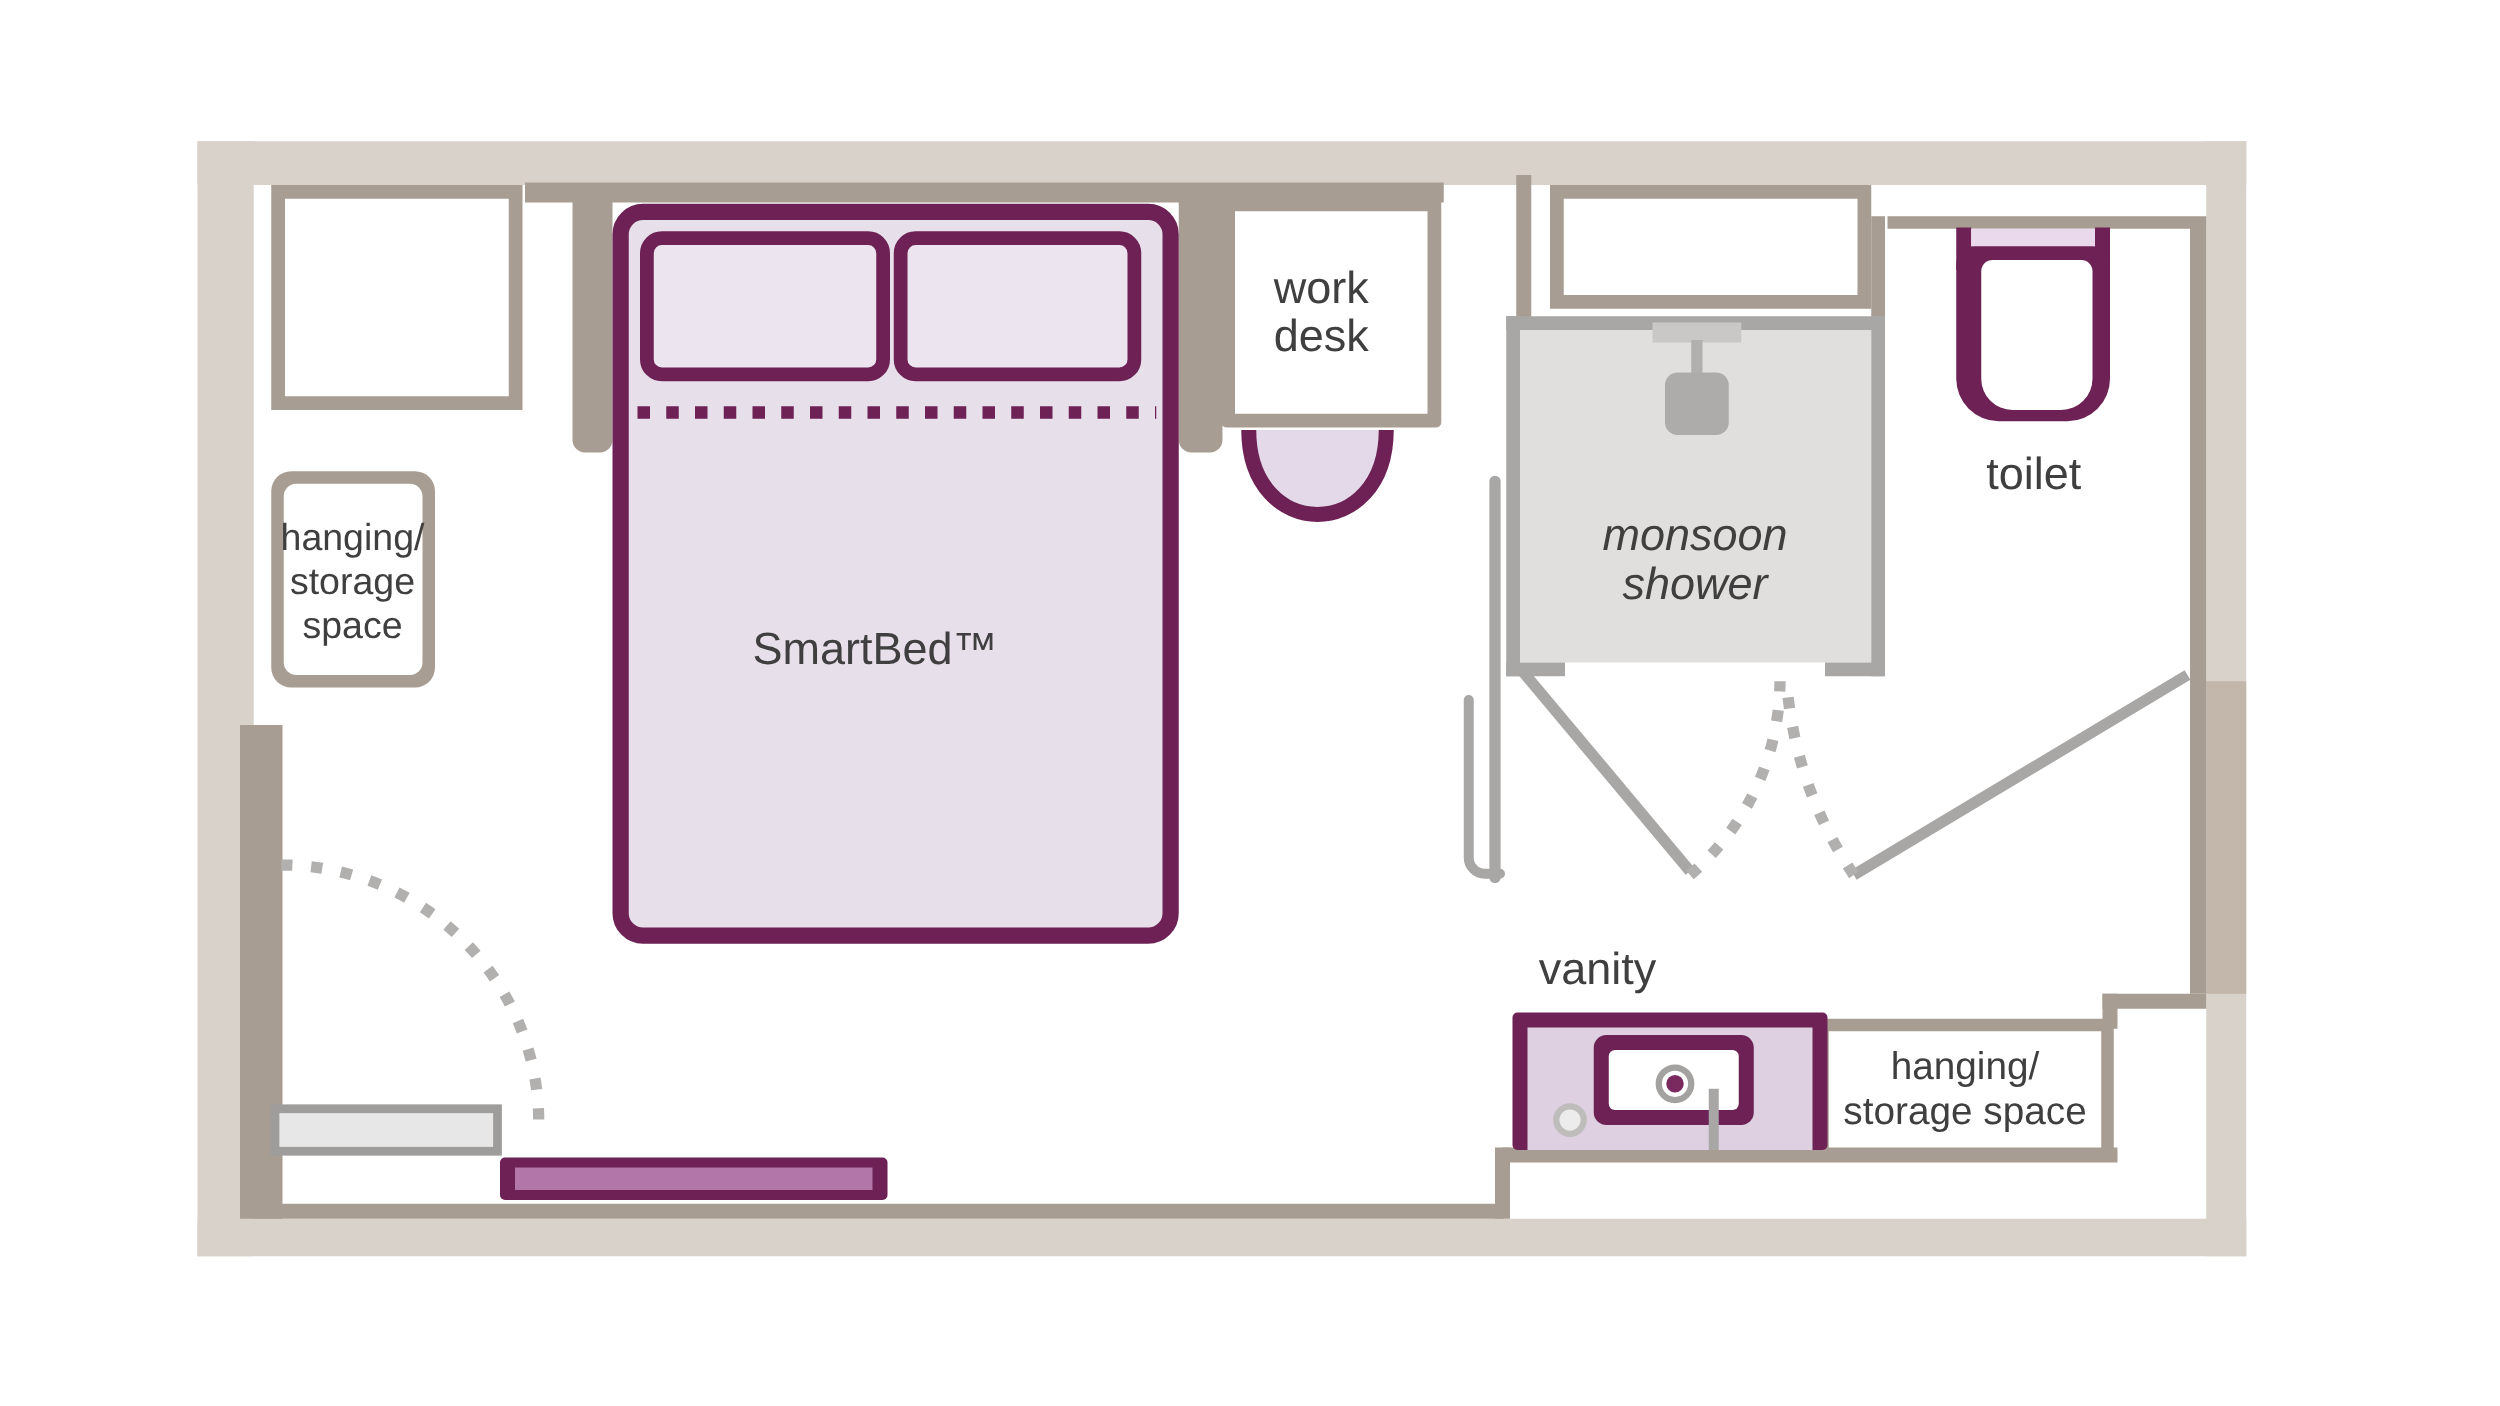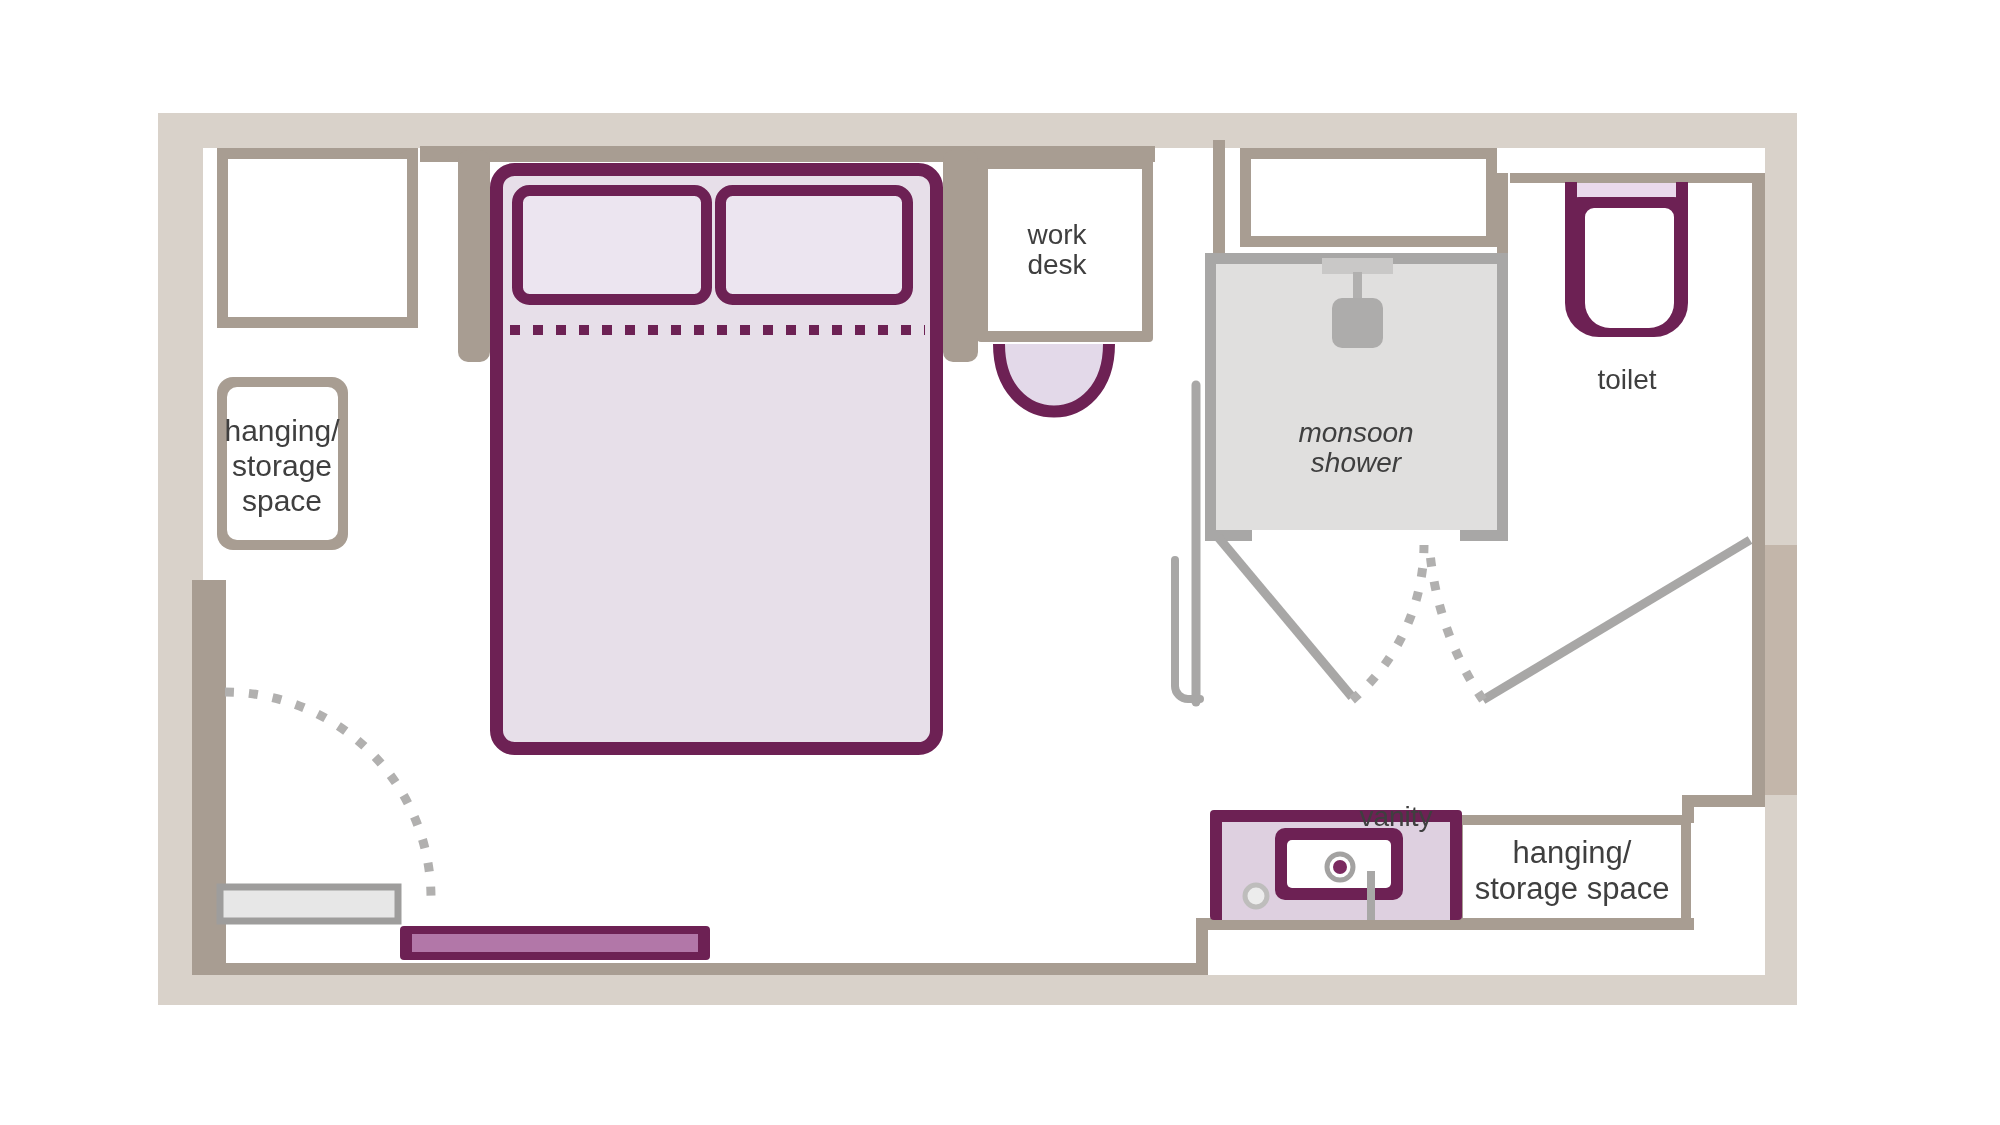--- a/index.html
+++ b/index.html
@@ -14,21 +14,21 @@
   html,body{margin:0;padding:0;background:#ffffff;}
   .stage{position:relative;width:2000px;height:1125px;background:#ffffff;overflow:hidden;
          font-family:"Liberation Sans", sans-serif;}
   .plan-svg{position:absolute;left:0;top:0;}
   .beige{fill:var(--beige);} .beige-dark{fill:var(--beige-dark);}
   .taupe{fill:var(--taupe);} .white{fill:var(--white);}
   .purple{fill:var(--purple);} .graywall{fill:var(--gray-wall);}
   .grayfill{fill:var(--gray-light);}
   .label{position:absolute;transform:translate(-50%,-50%);color:var(--text);
          white-space:pre-line;text-align:center;line-height:1.08;}
-  .fs40{font-size:28px;} .fs30{font-size:30px;line-height:1.17;} .fs31{font-size:31px;line-height:1.16;}
+  .fs40{font-size:36px;} .fs30{font-size:30px;line-height:1.17;} .fs31{font-size:31px;line-height:1.16;}
 </style>
 </head>
 <body>
 
 <div class="stage">
 
   <svg class="plan-svg" width="2000" height="1125" viewBox="0 0 2000 1125">
 
     <rect class="beige" x="158" y="113" width="1639" height="35"></rect>
     <rect class="beige" x="158" y="113" width="45" height="892"></rect>
@@ -122,24 +122,25 @@
       <circle cx="1256" cy="896" r="11" fill="#ececec" stroke="#bebdbc" stroke-width="5"></circle>
       <rect x="1367" y="871" width="8" height="49" fill="var(--gray-wall)"></rect>
     </g>
 
     <g>
       <rect class="purple" x="400" y="926" width="310" height="34" rx="4"></rect>
       <rect x="412" y="934" width="286" height="18" fill="var(--purple-light)"></rect>
     </g>
   </svg>
 
+  <div class="label fs40" style="left:700px;top:520px;">SmartBed™</div>
   <div class="label fs40" style="left:1057px;top:250px;">work
 desk</div>
   <div class="label fs40" style="left:1356px;top:448px;font-style:italic;">monsoon
 shower</div>
   <div class="label fs40" style="left:1627px;top:380px;">toilet</div>
-  <div class="label fs40" style="left:1396px;top:776px;margin-top:41px;">vanity</div>
+  <div class="label fs40" style="left:1278px;top:776px;">vanity</div>
   <div class="label fs30" style="left:282px;top:466px;">hanging/
 storage
 space</div>
   <div class="label fs31" style="left:1572px;top:871px;">hanging/
 storage space</div>
 </div>
 
 </body></html>

